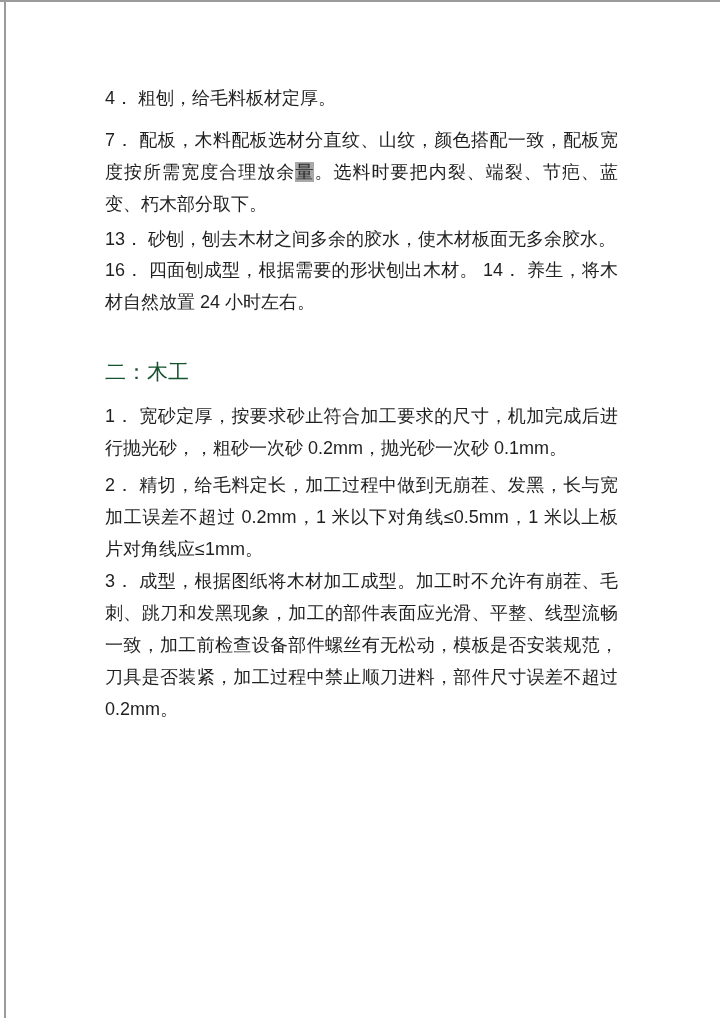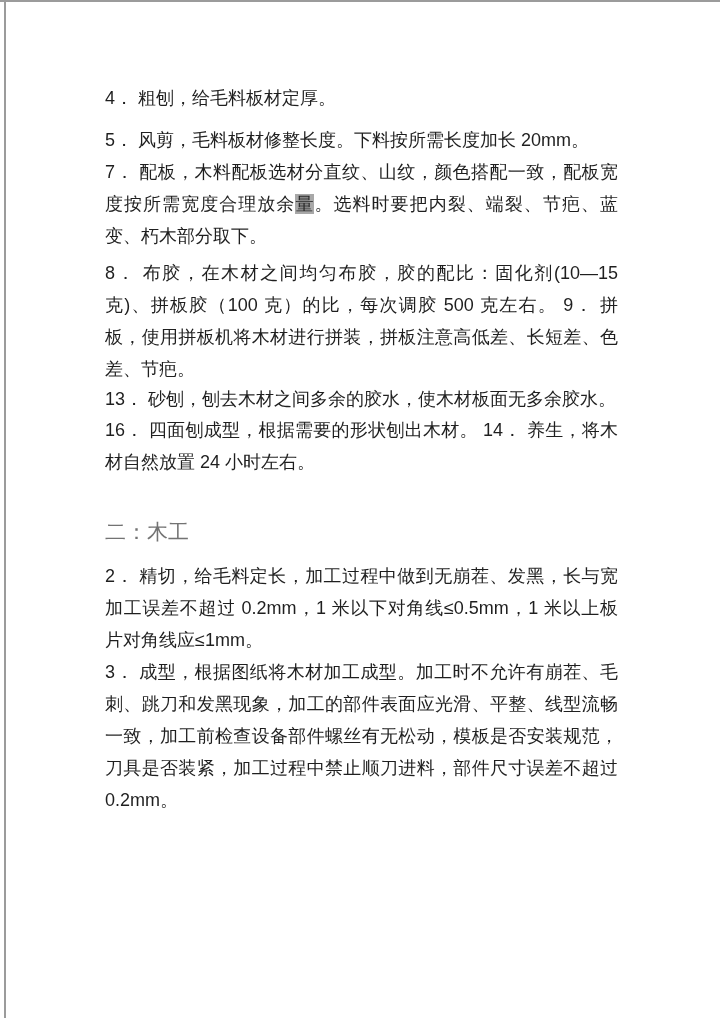--- a/index.html
+++ b/index.html
@@ -48,52 +48,51 @@
   .tight { line-height: 29px; }
   .mb10 { margin-bottom: 10px; }
   .mb6  { margin-bottom: 6px; }
   .mb5  { margin-bottom: 5px; }
   .mb4  { }
   .section-heading {
     margin: 34px 0 8px 0;
     font-size: 21px;
     line-height: 40px;
     font-weight: 400;
-    color: #737373;
+    color: #14532d;
     white-space: pre-wrap;
   }
   .hl {
     background: #a8a8a8;
   }
 </style>
 </head>
 <body>
 
 <div class="page">
   <div class="edge-top"></div>
   <div class="edge-left"></div>
 
   <div class="content">
 
     <p class="para mb10">4． 粗刨，给毛料板材定厚。</p>
 
-    <p class="para">5． 风剪，毛料板材修整长度。下料按所需长度加长 20mm。</p>
 
 
     <p class="para mb5"><span>7． 配板，木料配板选材分直纹、山纹，颜色搭配一致，配板宽度按所需宽度合理放余</span><span class="hl">量</span><span>。选料时要把内裂、端裂、节疤、蓝变、朽木部分取下。</span></p>
 
-    <p class="para">8． 布胶，在木材之间均匀布胶，胶的配比：固化剂(10—15 克)、拼板胶（100 克）的比，每次调胶 500 克左右。 9． 拼板，使用拼板机将木材进行拼装，拼板注意高低差、长短差、色差、节疤。</p>
 
 
     <p class="para tight">13． 砂刨，刨去木材之间多余的胶水，使木材板面无多余胶水。</p>
 
 
     <p class="para">16． 四面刨成型，根据需要的形状刨出木材。 14． 养生，将木材自然放置 24 小时左右。</p>
 
     <h2 class="section-heading">二：木工</h2>
 
+    <p class="para mb5">1． 宽砂定厚，按要求砂止符合加工要求的尺寸，机加完成后进行抛光砂，，粗砂一次砂 0.2mm，抛光砂一次砂 0.1mm。</p>
 
     <p class="para mb4">2． 精切，给毛料定长，加工过程中做到无崩茬、发黑，长与宽加工误差不超过 0.2mm，1 米以下对角线≤0.5mm，1 米以上板片对角线应≤1mm。</p>
 
     <p class="para">3． 成型，根据图纸将木材加工成型。加工时不允许有崩茬、毛刺、跳刀和发黑现象，加工的部件表面应光滑、平整、线型流畅一致，加工前检查设备部件螺丝有无松动，模板是否安装规范，刀具是否装紧，加工过程中禁止顺刀进料，部件尺寸误差不超过 0.2mm。</p>
 
   </div>
 </div>
 
 </body></html>

